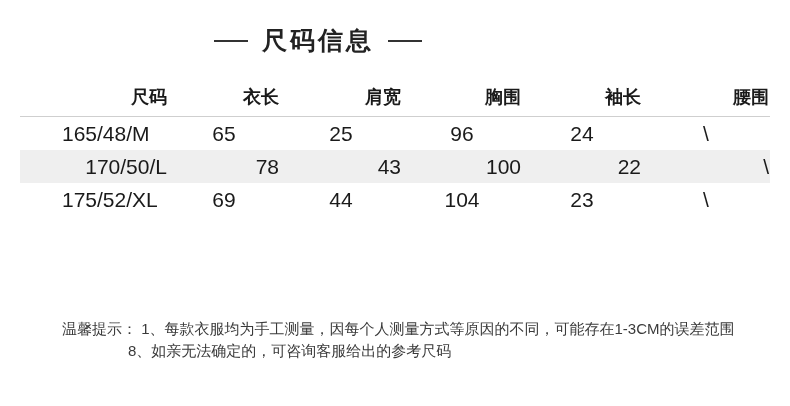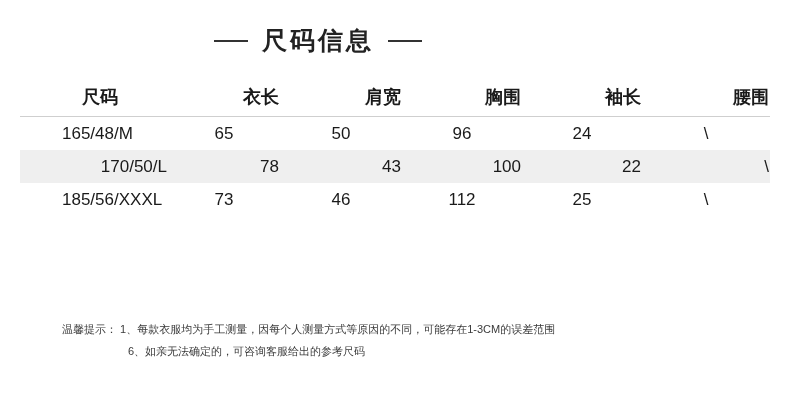--- a/index.html
+++ b/index.html
@@ -63,25 +63,25 @@
 
   .size-table th {
     font-size: 18px;
     font-weight: 700;
     color: #1a1a1a;
     height: 36px;
     text-align: right;
     background: #ffffff;
   }
   .size-table th.first-col {
-    text-align: left;
+    text-align: right;
     padding-left: 62px;
   }
   .size-table td {
-    font-size: 17px;
+    font-size: 21px;
     color: #1a1a1a;
     height: 31px;
     text-align: center;
     background: #ffffff;
   }
   .size-table td.first-col {
     text-align: left;
     padding-left: 42px;
   }
   .size-table tr.alt td {
@@ -95,21 +95,21 @@
     border-bottom: 1px solid #cfcfcf;
   }
   
   .notes {
     position: absolute;
     left: 62px;
     top: 318px;
     width: 680px;
   }
   .note-line {
-    font-size: 11px;
+    font-size: 15px;
     color: #3a3a3a;
     line-height: 22px;
     white-space: nowrap;
   }
   .note-indent-1 { padding-left: 0px; }
   .note-indent-2 { padding-left: 66px; }
   .note-indent-3 { padding-left: 66px; }
 </style>
 </head>
 <body>
@@ -138,42 +138,42 @@
         <th>肩宽</th>
         <th>胸围</th>
         <th>袖长</th>
         <th>腰围</th>
       </tr>
     </thead>
     <tbody>
       <tr>
         <td class="first-col">165/48/M</td>
         <td>65</td>
-        <td>50</td>
+        <td>25</td>
         <td>96</td>
         <td>24</td>
         <td>\</td>
       </tr>
       <tr class="alt">
         <td class="first-col">170/50/L</td>
         <td>78</td>
         <td>43</td>
         <td>100</td>
         <td>22</td>
         <td>\</td>
       </tr>
       <tr>
-        <td class="first-col">185/56/XXXL</td>
-        <td>73</td>
-        <td>46</td>
-        <td>112</td>
-        <td>25</td>
+        <td class="first-col">175/52/XL</td>
+        <td>69</td>
+        <td>44</td>
+        <td>104</td>
+        <td>23</td>
         <td>\</td>
       </tr>
     </tbody>
   </table>
 
   <div class="notes">
     <div class="note-line note-indent-1">温馨提示：  1、每款衣服均为手工测量，因每个人测量方式等原因的不同，可能存在1-3CM的误差范围</div>
-    <div class="note-line note-indent-3">6、如亲无法确定的，可咨询客服给出的参考尺码</div>
+    <div class="note-line note-indent-3">8、如亲无法确定的，可咨询客服给出的参考尺码</div>
   </div>
 
 </div>
 
 </body></html>

